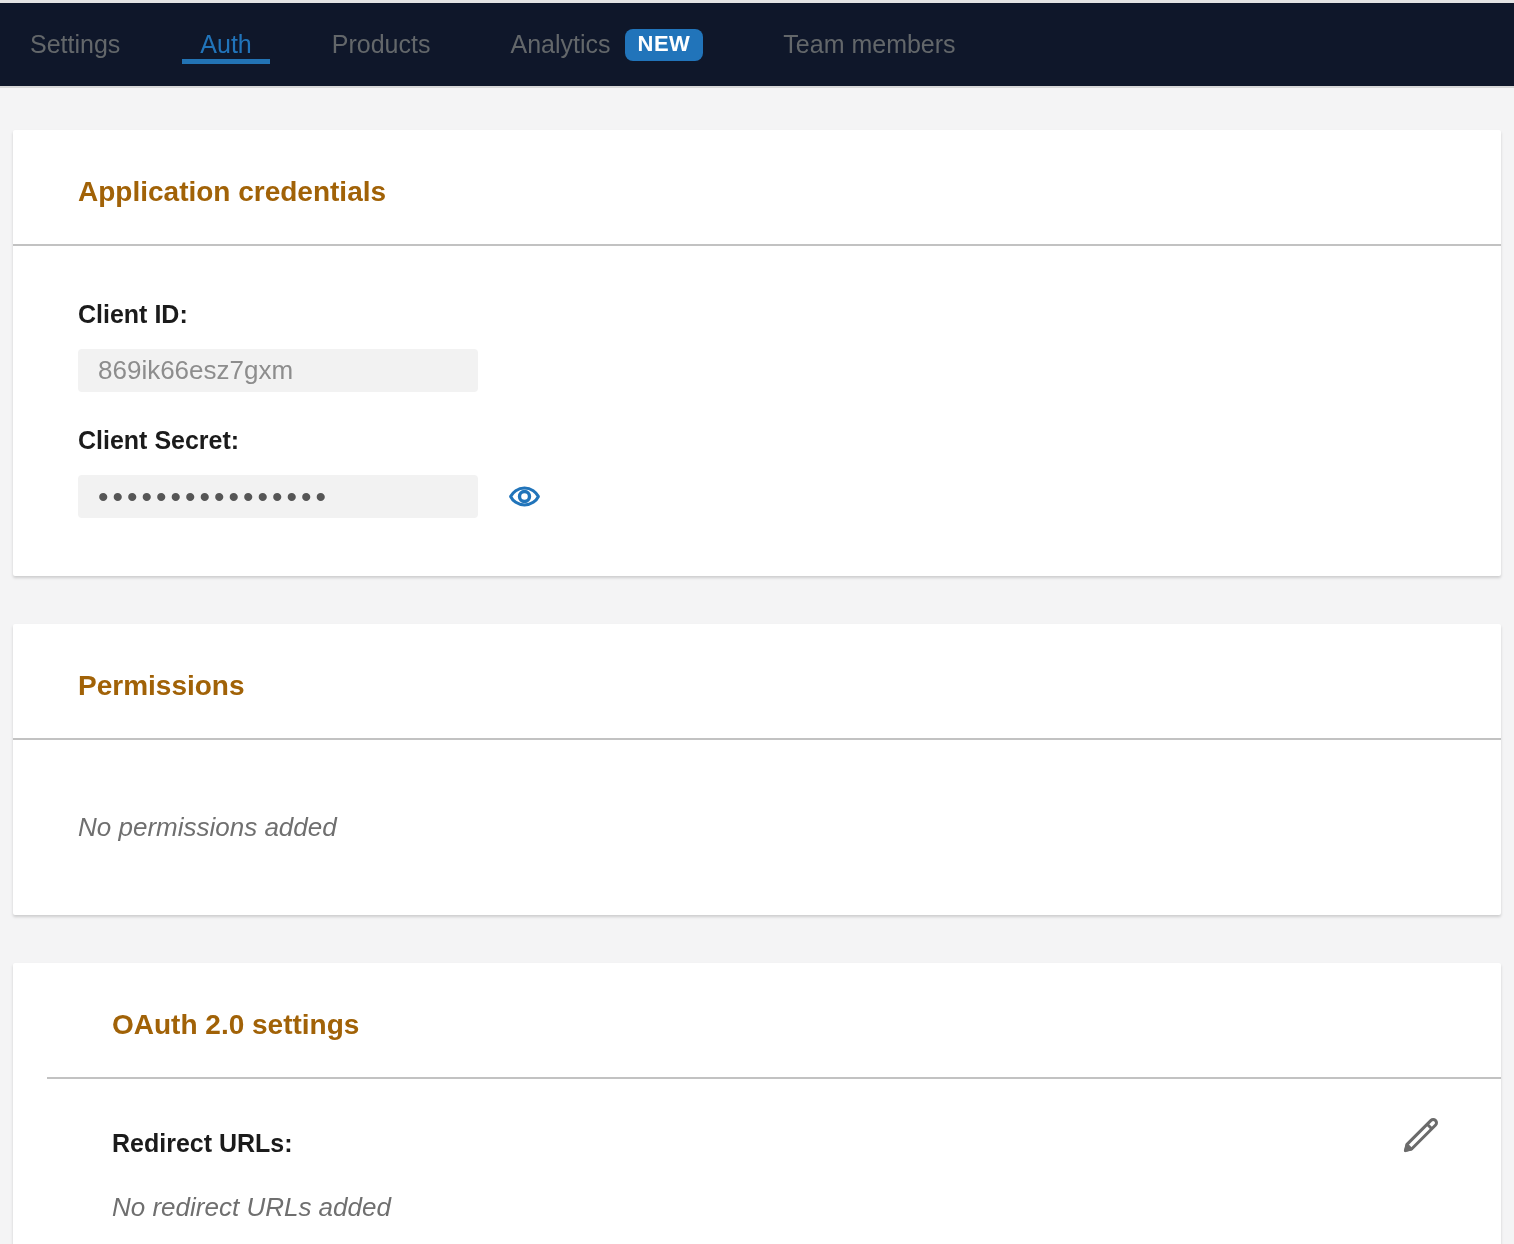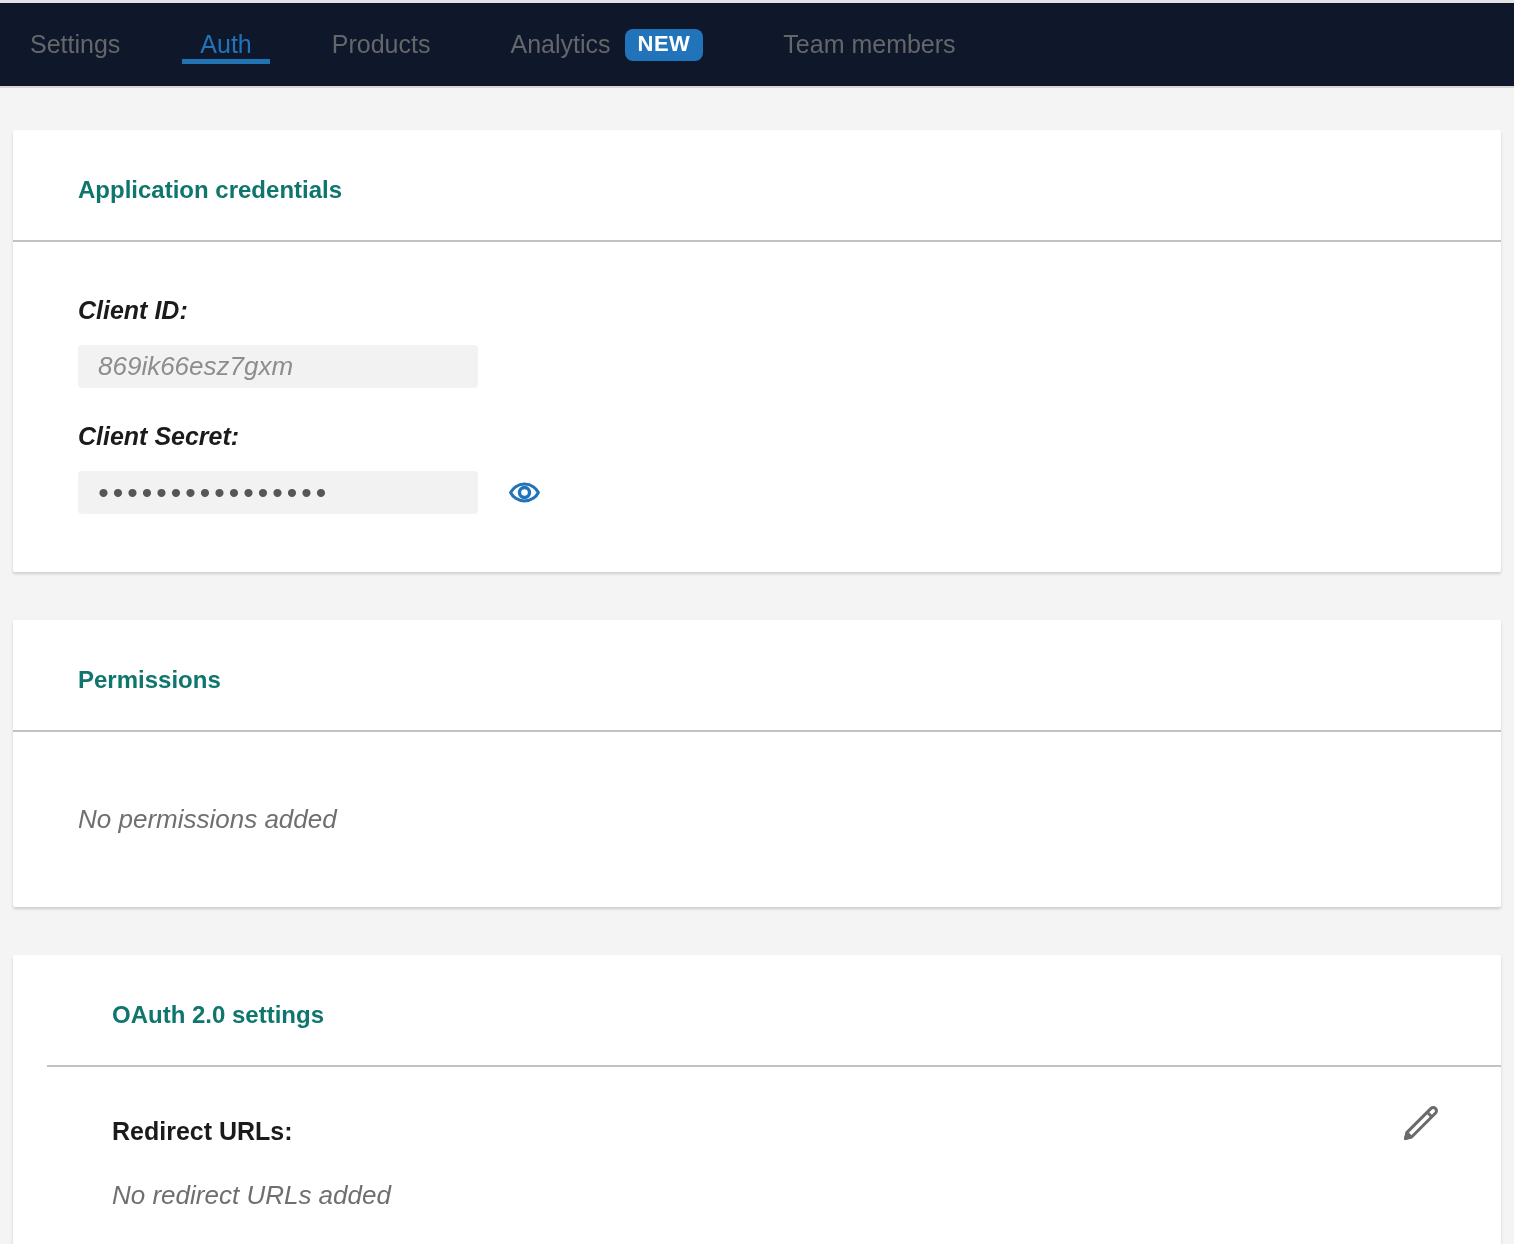--- a/index.html
+++ b/index.html
@@ -56,28 +56,28 @@
   .card {
     background: #ffffff;
     border-radius: 2px;
     box-shadow: 0 2px 3px rgba(0,0,0,0.16);
     margin-bottom: 48px;
   }
   .card:last-child { margin-bottom: 16px; padding-left: 34px; }
   .card-header { padding: 46px 65px 36px; }
   .card-title {
     margin: 0;
-    font-size: 24px;
+    font-size: 28px;
     font-weight: bold;
-    color: #0f766e;
+    color: #a16207;
   }
   .card-divider { border: none; border-top: 2px solid #c2c2c2; margin: 0; }
 
   
-  .cred-body { padding: 54px 65px 58px; font-style: italic; }
+  .cred-body { padding: 54px 65px 58px; }
   .field-label {
     margin: 0 0 20px;
     font-size: 25px;
     font-weight: bold;
     color: #1b1b1b;
   }
   .field-label.spaced { margin-top: 34px; }
   .value-box {
     width: 400px;
     height: 43px;

